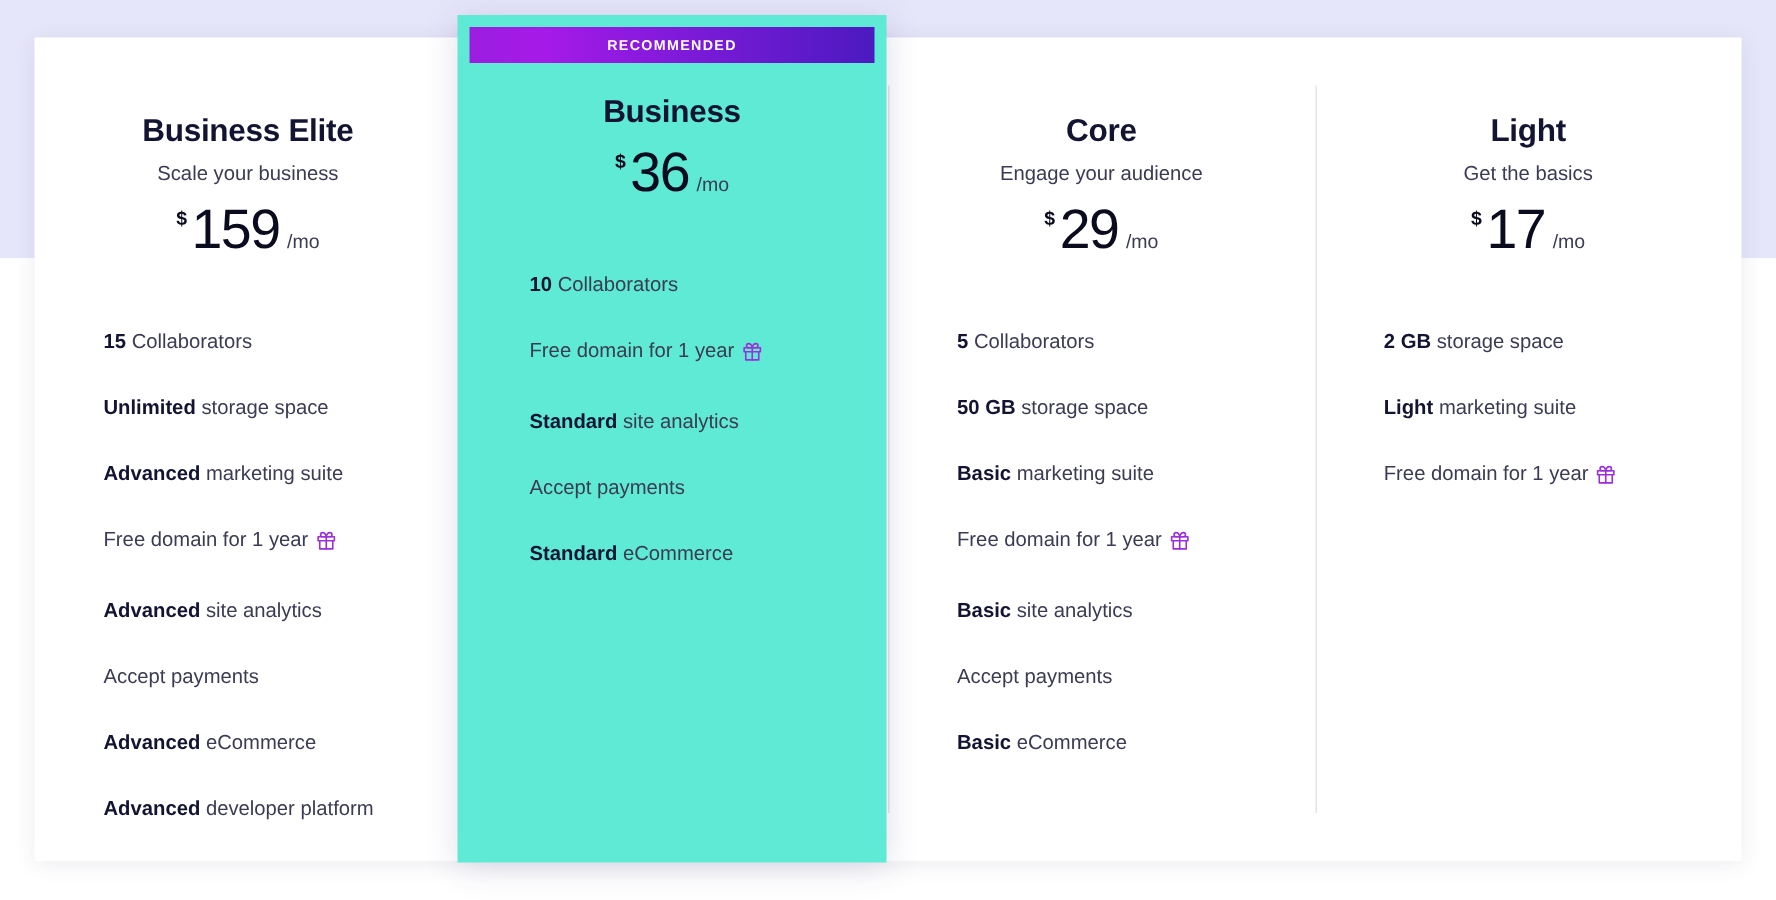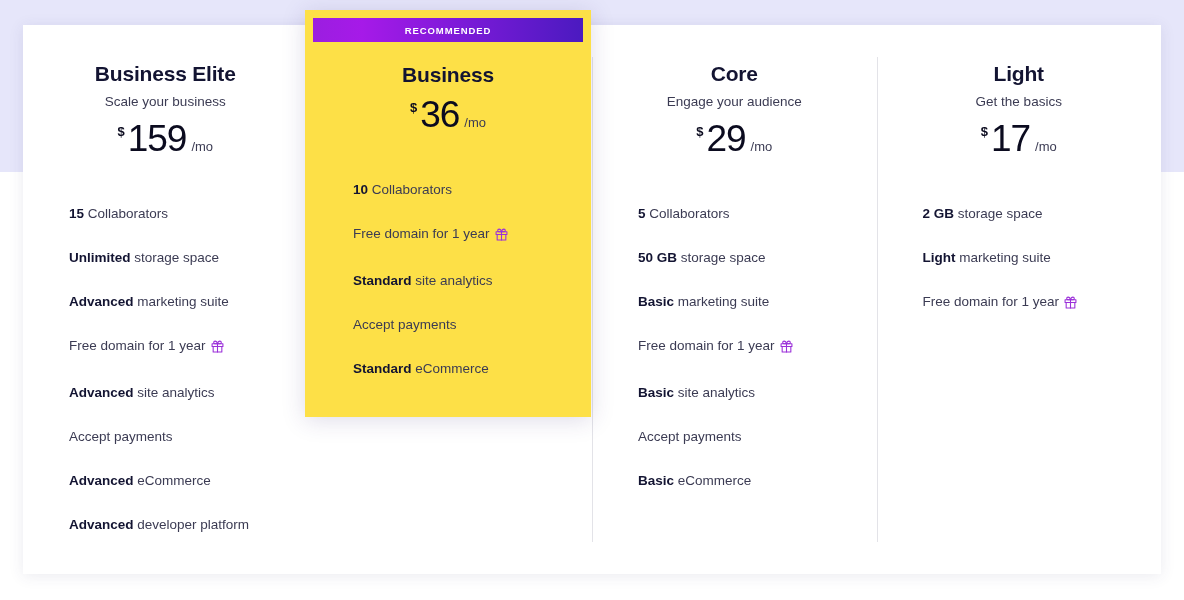--- a/index.html
+++ b/index.html
@@ -68,22 +68,22 @@
   
   .plan-col.slot-empty { background: transparent; }
   .plan-col.slot-empty::before { display: none; }
 
   
   #recommended-card {
     position: absolute;
     left: 305px;
     top: 10px;
     width: 286px;
-    height: 407px;
-    background: #fde047;
+    height: 565px;
+    background: #5eead4;
     box-shadow: 0 3px 22px rgba(60,40,120,0.17);
     z-index: 3;
     padding: 8px 8px 0 8px;
   }
 
   #recommended-badge {
     height: 24px;
     width: 100%;
     background: linear-gradient(90deg, #9b1ee0 0%, #a61ae8 18%, #7c1ad8 55%, #4b1ac0 100%);
     display: flex;
@@ -94,21 +94,21 @@
   #recommended-badge .badge-label {
     color: #ffffff;
     font-size: 9.5px;
     font-weight: bold;
     letter-spacing: 0.9px;
   }
 
   
   .plan-header {
     text-align: center;
-    padding-top: 36px;
+    padding-top: 50px;
   }
   #recommended-card .plan-header { padding-top: 20px; }
 
   .plan-name {
     font-size: 21px;
     font-weight: bold;
     color: #131432;
     line-height: 26px;
     letter-spacing: -0.2px;
   }

